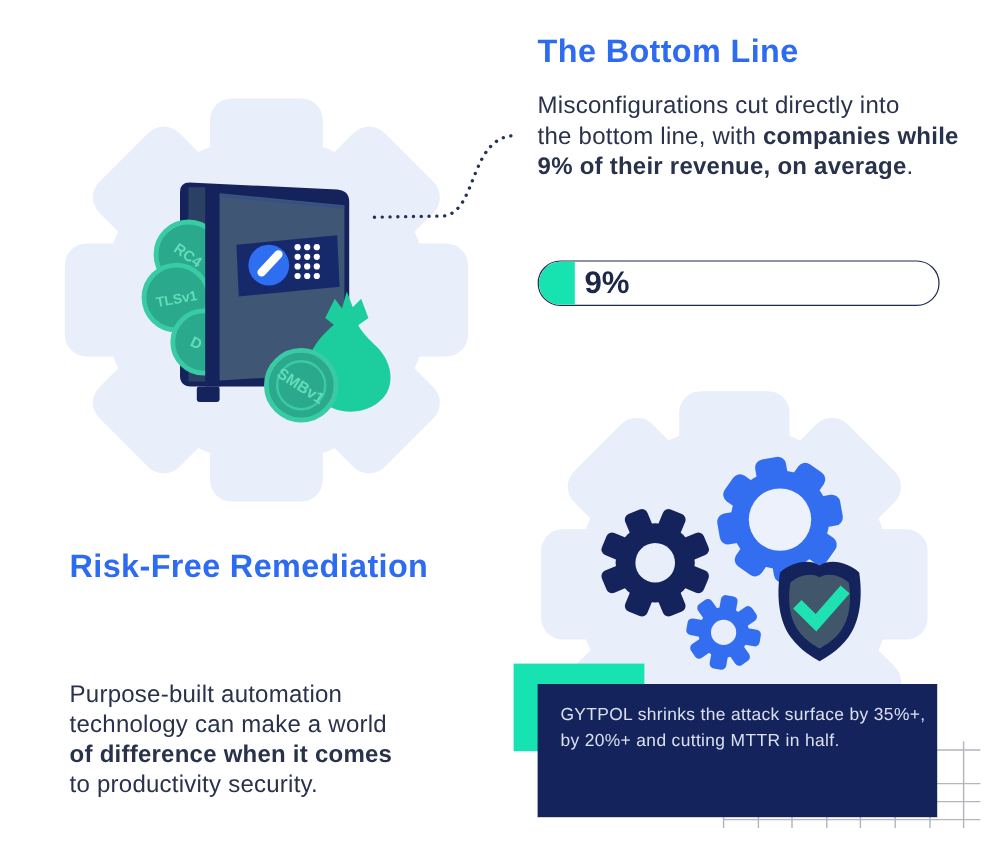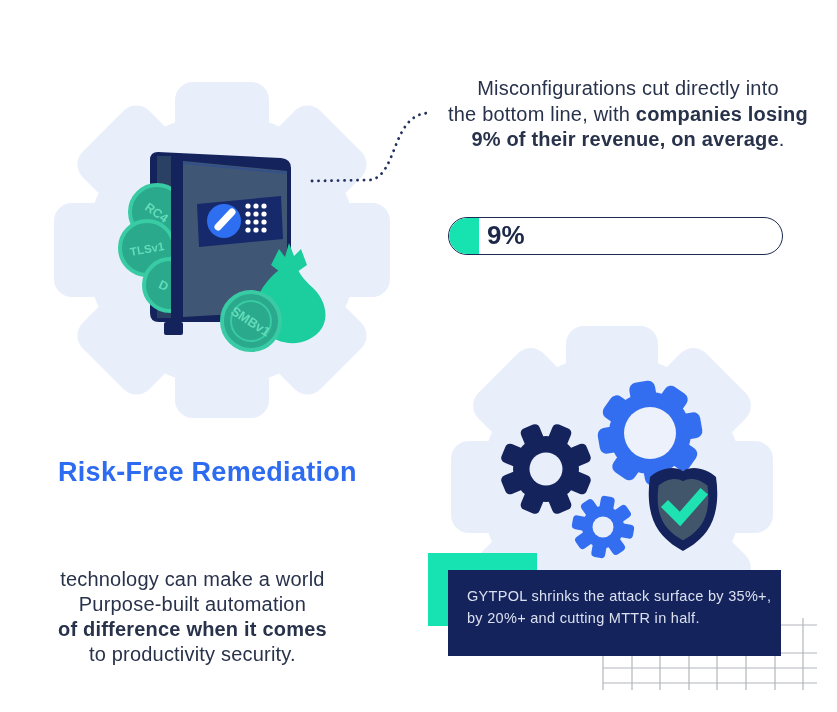--- a/index.html
+++ b/index.html
@@ -7,21 +7,21 @@
     position:relative;width:837px;height:712px;background:#ffffff;overflow:hidden;
     font-family:"Liberation Sans",sans-serif;
   }
   .abs{position:absolute;}
   
   .heading{
     color:#2D6CF1;font-size:27px;font-weight:700;letter-spacing:.3px;line-height:33px;
   }
   .bl-heading{left:448px;top:27px;}
   .body-copy{
-    color:#28324B;font-size:20px;line-height:25.5px;letter-spacing:.2px;text-align:center;
+    color:#28324B;font-size:20px;line-height:25.5px;letter-spacing:.2px;
   }
   .bl-body{left:448px;top:76px;}
   .bold{font-weight:700;}
   .semibold{font-weight:600;}
   .rescue-heading{left:58px;top:456px;}
   .rescue-body{left:58px;top:567px;line-height:25px;}
   
   .progress{
     left:448px;top:217px;width:335px;height:38px;
     border:1.7px solid #1C2B4F;border-radius:20px;background:#ffffff;
@@ -31,21 +31,21 @@
     position:absolute;left:0;top:0;bottom:0;width:9%;
     background:#17E3B0;border-radius:18px 0 0 18px;
   }
   .progress-label{
     position:absolute;left:38px;top:0;height:35px;line-height:35px;
     font-size:26px;font-weight:700;color:#1B2847;
   }
   
   .teal-rect{left:428px;top:553px;width:109px;height:73px;background:#17E3B2;}
   .callout{
-    left:448px;top:570px;width:333px;height:86px;background:#14235C;
+    left:448px;top:570px;width:333px;height:111px;background:#14235C;
     box-sizing:border-box;padding:15px 6px 0 19px;
   }
   .callout .line{
     color:#DBE0EE;font-size:14.5px;line-height:22px;letter-spacing:.3px;white-space:nowrap;
   }
   .z1{z-index:1;} .z2{z-index:2;} .z3{z-index:3;} .z4{z-index:4;}
 </style>
 </head>
 <body>
 
@@ -118,38 +118,39 @@
       <path d="M279,270 L298,270 C302,278 308,283 314,289 C325,300 329,316 322,328 C313,342 293,347 277,340 C260,333 251,315 257,299 C261,288 269,278 279,270 Z"></path>
     </g>
 
     <g>
       <circle cx="251" cy="321" r="29" fill="#2AA98C" stroke="#38CBA4" stroke-width="4"></circle>
       <circle cx="251" cy="321" r="20" fill="none" stroke="#38CBA4" stroke-width="2"></circle>
       <text x="251" y="326" transform="rotate(33 251 321)" text-anchor="middle" font-size="13" font-weight="700" fill="#63DCB9">SMBv1</text>
     </g>
   </svg>
 
+  <div class="abs heading bl-heading z2">The Bottom Line</div>
 
   <div class="abs body-copy bl-body z2">
     <div>Misconfigurations cut directly into</div>
-    <div><span>the bottom line, with </span><span class="bold">companies losing</span></div>
+    <div><span>the bottom line, with </span><span class="bold">companies while</span></div>
     <div><span class="bold">9% of their revenue, on average</span><span>.</span></div>
   </div>
 
   <div class="abs progress z2">
     <div class="progress-fill" style="width: 9%;"></div>
     <div class="progress-label">9%</div>
   </div>
 
   <div class="abs heading rescue-heading z2">
     <div>Risk-Free Remediation</div>
   </div>
   <div class="abs body-copy rescue-body z2">
+    <div>Purpose-built automation</div>
     <div>technology can make a world</div>
-    <div>Purpose-built automation</div>
     <div class="semibold">of difference when it comes</div>
     <div>to productivity security.</div>
   </div>
 
   <svg class="abs z1" style="left:440px;top:320px" width="380" height="340" viewBox="440 320 380 340">
 
     <g fill="#E9EEFB">
       <rect x="566" y="326" width="92" height="76" rx="18"></rect>
       <rect x="566" y="326" width="92" height="76" rx="18" transform="rotate(45 612 487)"></rect>
       <rect x="566" y="326" width="92" height="76" rx="18" transform="rotate(90 612 487)"></rect>

